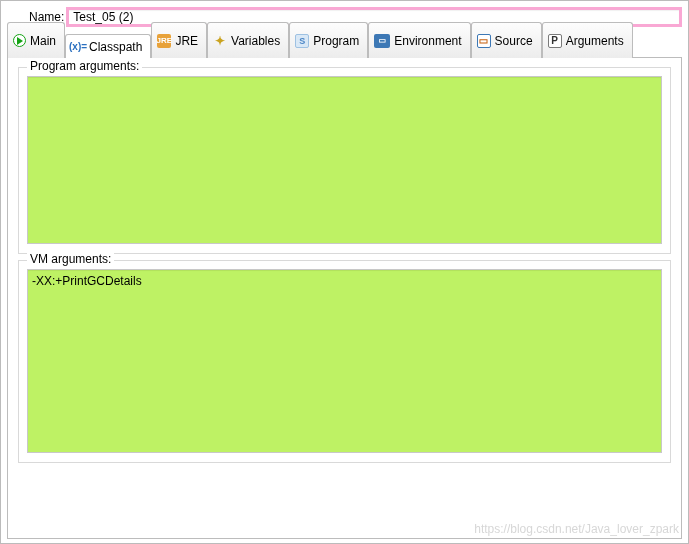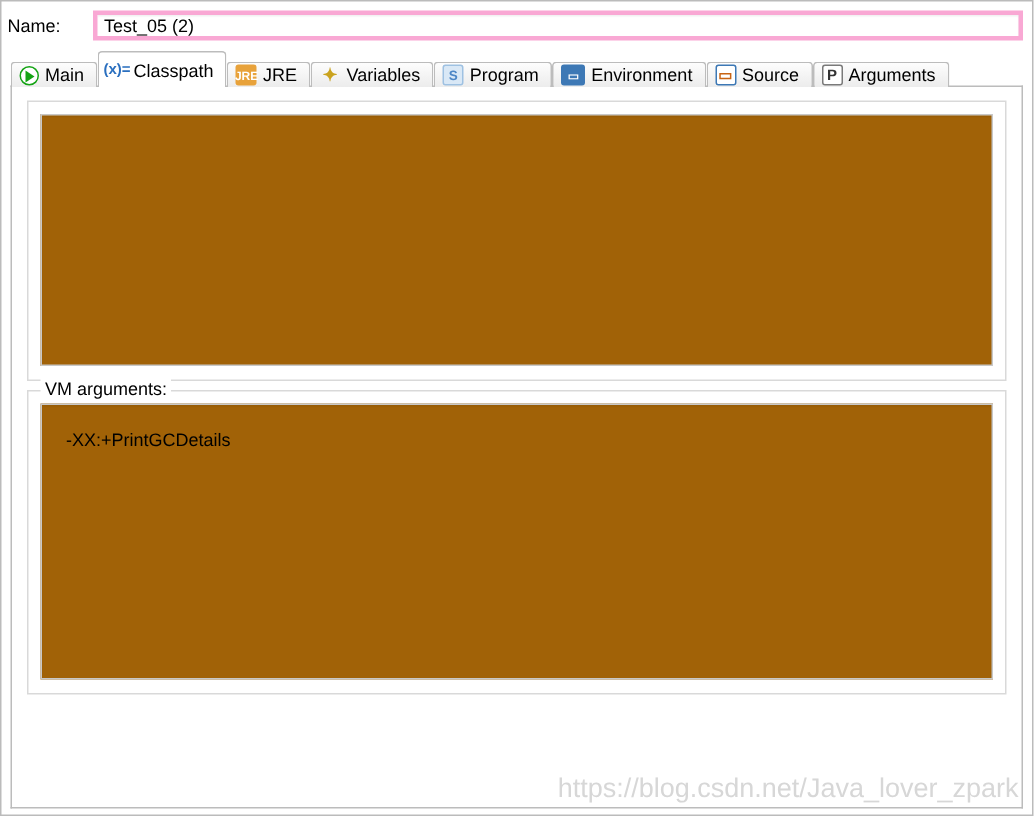--- a/index.html
+++ b/index.html
@@ -11,21 +11,22 @@
     color: #000;
     width: 689px;
     height: 544px;
     overflow: hidden;
     border: 1px solid #bbb;
   }
   .name-row {
     display: flex;
     align-items: center;
     padding: 6px 6px 6px 4px;
-    gap: 20px;
+    gap: 0;
+    margin-left: 24px;
   }
   .name-row label { padding-right: 2px; }
   .name-input {
     flex: 1;
     border: 3px solid #f9a8d4;
     padding: 2px 4px;
     height: 20px;
     font: inherit;
     box-shadow: inset 0 1px 1px rgba(0,0,0,0.06);
   }
@@ -43,21 +44,21 @@
     align-items: center;
     gap: 4px;
     border: 1px solid #bcbcbc;
     border-bottom: none;
     background: linear-gradient(#fdfdfd,#ececec);
     padding: 2px 8px 2px 5px;
     margin-right: 0px;
     border-top-left-radius: 3px;
     border-top-right-radius: 3px;
     font-size: 12px;
-    height: 17px;
+    height: 36px;
     cursor: default;
     position: relative;
     top: 1px;
   }
   .tab.active {
     background: #fff;
     height: 24px;
     top: 1px;
     z-index: 2;
   }
@@ -89,24 +90,24 @@
     left: 8px;
     background: #fff;
     padding: 0 3px;
     font-size: 12px;
   }
   .textarea {
     width: 100%;
     border: 1px solid #c8c8c8;
     box-shadow: inset 0 1px 1px rgba(0,0,0,0.07);
     font: inherit;
-    padding: 16px;
+    padding: 4px;
     resize: none;
     overflow-y: scroll;
-    background: #a16207;
+    background: #bef264;
   }
   .ta-program { height: 168px; }
   .ta-vm { height: 184px; }
   .btn-row { display: flex; justify-content: flex-end; margin-top: 4px; }
   .btn {
     border: 1px solid #b5b5b5;
     background: linear-gradient(#fdfdfd,#e8e8e8);
     padding: 2px 10px;
     font: inherit;
     border-radius: 2px;
@@ -120,21 +121,21 @@
   .ic-jre { background:#e8a23a; color:#fff; font-size:8px; padding:0 1px;}
   .ic-cp { color:#caa31f; font-size:12px;}
   .ic-src { color:#4c86c6; background:#d9e8f6; border:1px solid #9ec1e2; font-size:9px;}
   .ic-env { background:#3d78b5; color:#fff; width:16px; font-size:8px;}
   .ic-com { border:1px solid #3d78b5; color:#c86414; width:14px; background:#fff;}
   .ic-proto { border:1px solid #7a7a7a; color:#333; background:#fff;}
   .watermark {
     position: fixed;
     right: 10px;
     bottom: 8px;
-    font-size: 18px;
+    font-size: 12px;
     color: #d7d7d7;
     font-family: Arial, sans-serif;
     pointer-events: none;
     text-align: right;
   }
 </style>
 </head>
 <body>
 
 <div class="name-row">
@@ -173,20 +174,21 @@
   </div>
   <div class="tab">
     <span class="ic ic-proto">P</span>
     <span>Arguments</span>
   </div>
 </div>
 
 <div class="content">
 
   <fieldset class="group">
+    <span class="group-title">Program arguments:</span>
     <textarea class="textarea ta-program" style=""></textarea>
   </fieldset>
 
   <fieldset class="group">
     <span class="group-title">VM arguments:</span>
     <textarea class="textarea ta-vm" style="">-XX:+PrintGCDetails</textarea>
   </fieldset>
 
 </div>
 

